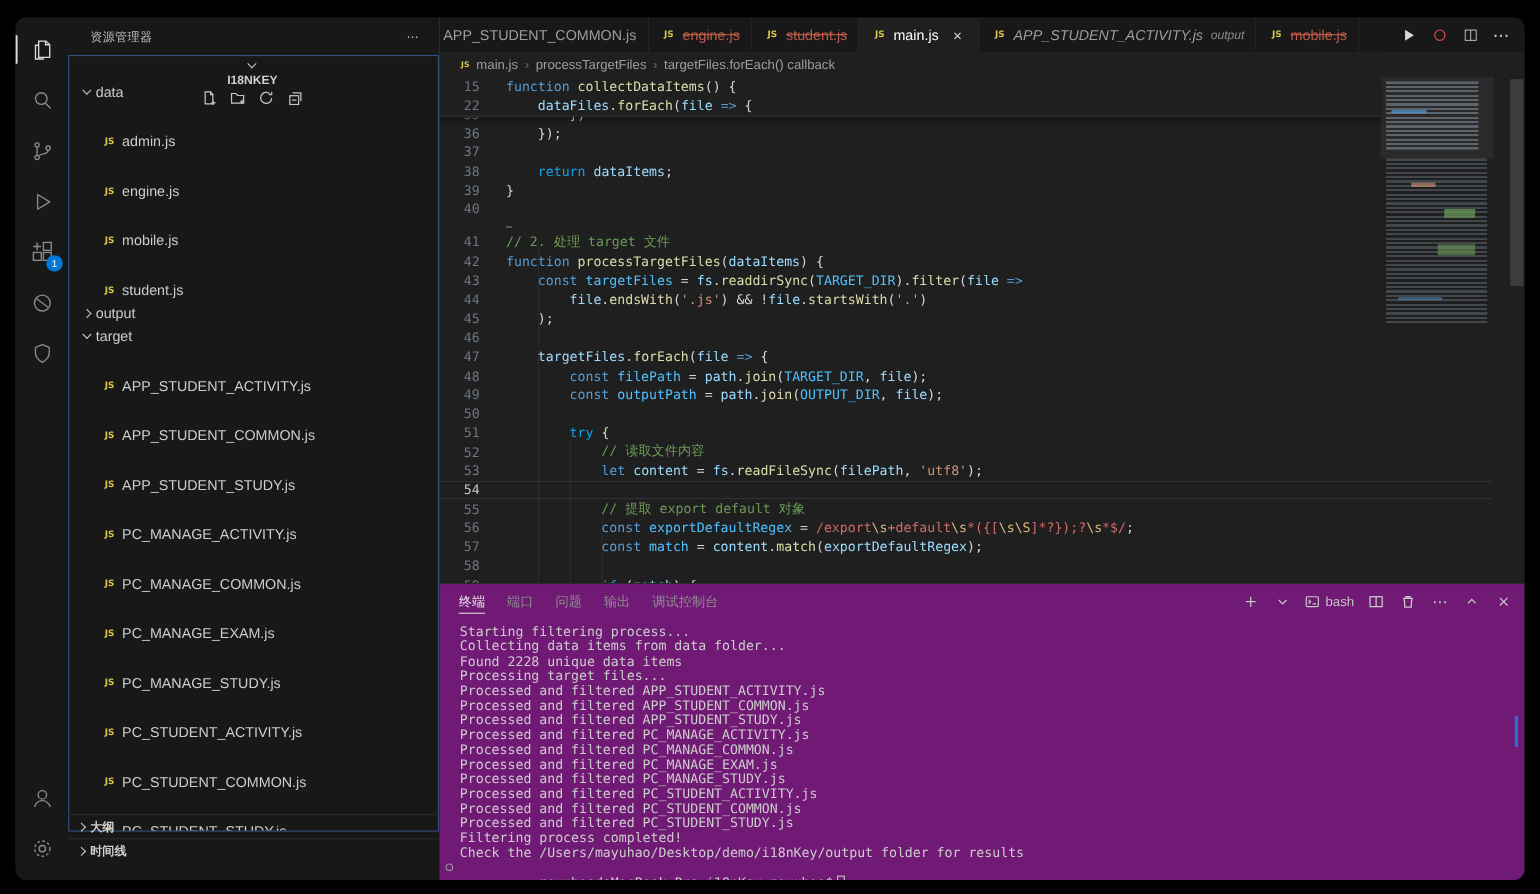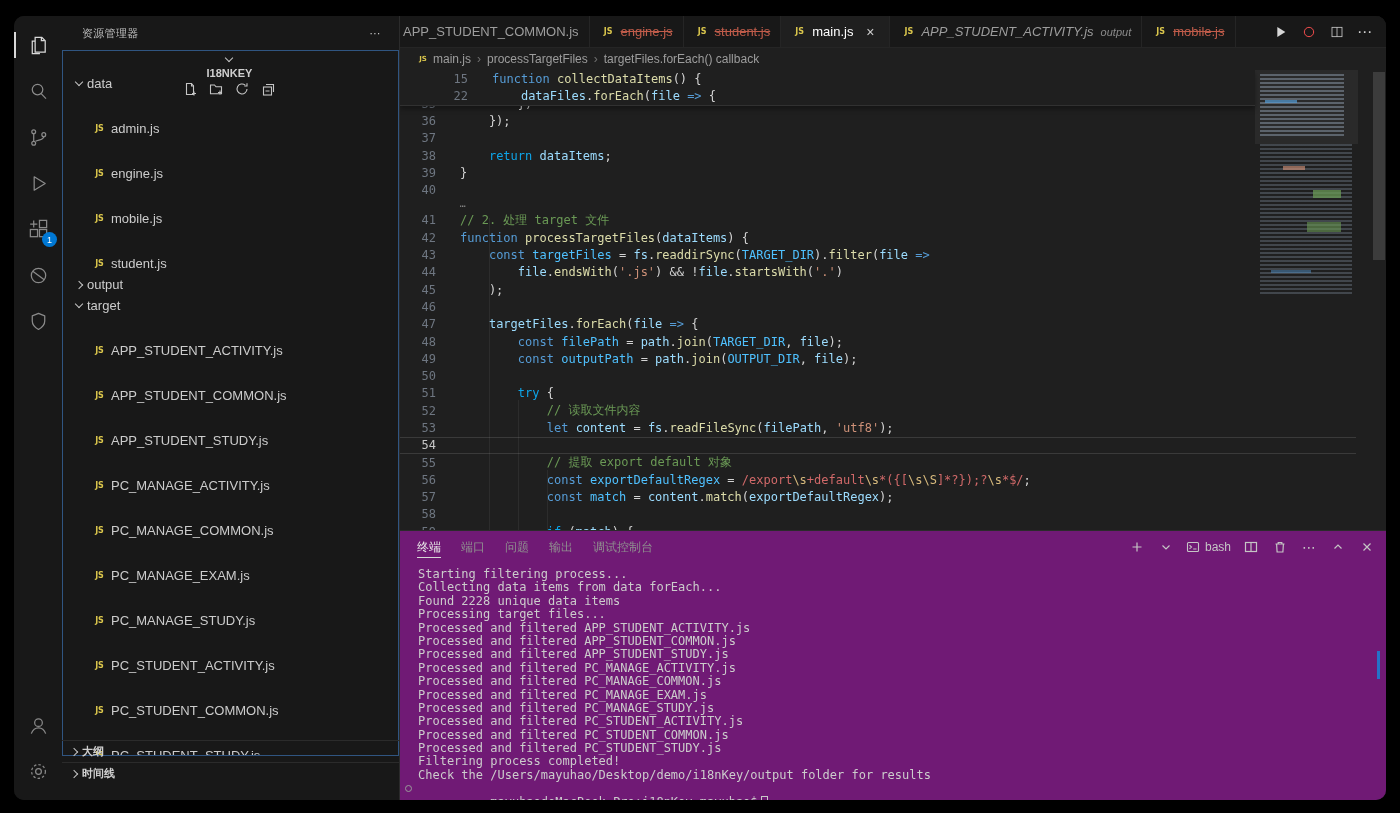--- a/index.html
+++ b/index.html
@@ -77,21 +77,21 @@
   .crow .ln { width:36px; flex:none; text-align:right; margin-right:24px; color:#6e7681; }
   .crow.current { box-shadow:inset 0 1px 0 #3a3a3a, inset 0 -1px 0 #3a3a3a; }
   .crow.current .ln { color:#c6c6c6; }
   .crow.lens { height:13px; }
   .ctext { white-space:pre; }
   .tok-kw{color:#569cd6} .tok-ctl{color:#0ea5e9} .tok-fn{color:#dcdcaa} .tok-var{color:#9cdcfe}
   .tok-cst{color:#4fc1ff} .tok-str{color:#ce9178} .tok-cmt{color:#6a9955} .tok-re{color:#d16969}
   .tok-esc{color:#d7ba7d} .tok-pl{color:#d4d4d4}
   .tok-lens{font-size:9px;color:#8a8a8a;letter-spacing:1px}
   .sticky { position:absolute; left:0; top:0; width:855px; z-index:4; background:#1f1f1f;
-    border-bottom:1px solid #313131; box-shadow:0 3px 5px rgba(0,0,0,.35);padding-left:32px; }
+    border-bottom:1px solid #313131; box-shadow:0 3px 5px rgba(0,0,0,.35); }
   .ig { position:absolute; width:1px; background:rgba(255,255,255,.06); z-index:2; bottom:0; }
   .ig1 { left:89px; top:148px; } .ig2 { left:118px; top:330px; } .ig3 { left:147px; top:400px; }
 
   
   .minimap { position:absolute; right:28px; top:0; width:103px; height:235px; z-index:3; cursor:pointer; }
   .mm-shade { position:absolute; left:0; right:0; top:0; height:74px; background:rgba(121,121,121,.12); }
   .mm-b1 { position:absolute; left:5px; top:4px; width:84px; height:62px;
     background:repeating-linear-gradient(180deg, rgba(160,178,198,.42) 0 2px, transparent 2px 4px); }
   .mm-b2 { position:absolute; left:5px; top:74px; width:92px; height:150px;
     background:repeating-linear-gradient(180deg, rgba(145,162,182,.30) 0 2px, transparent 2px 4px); }
@@ -592,21 +592,21 @@
               </svg>
             </span>
         </span>
       </div>
 
       <div class="terminal">
         <div>
 
             <div class="t-line">Starting filtering process...</div>
 
-            <div class="t-line">Collecting data items from data forEach...</div>
+            <div class="t-line">Collecting data items from data folder...</div>
 
             <div class="t-line">Found 2228 unique data items</div>
 
             <div class="t-line">Processing target files...</div>
 
             <div class="t-line">Processed and filtered APP_STUDENT_ACTIVITY.js</div>
 
             <div class="t-line">Processed and filtered APP_STUDENT_COMMON.js</div>
 
             <div class="t-line">Processed and filtered APP_STUDENT_STUDY.js</div>

